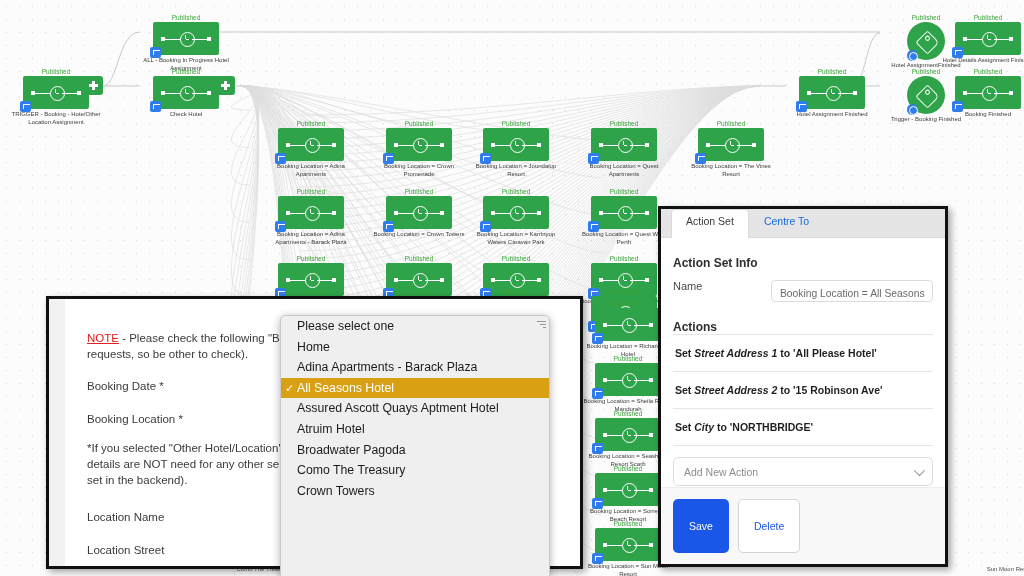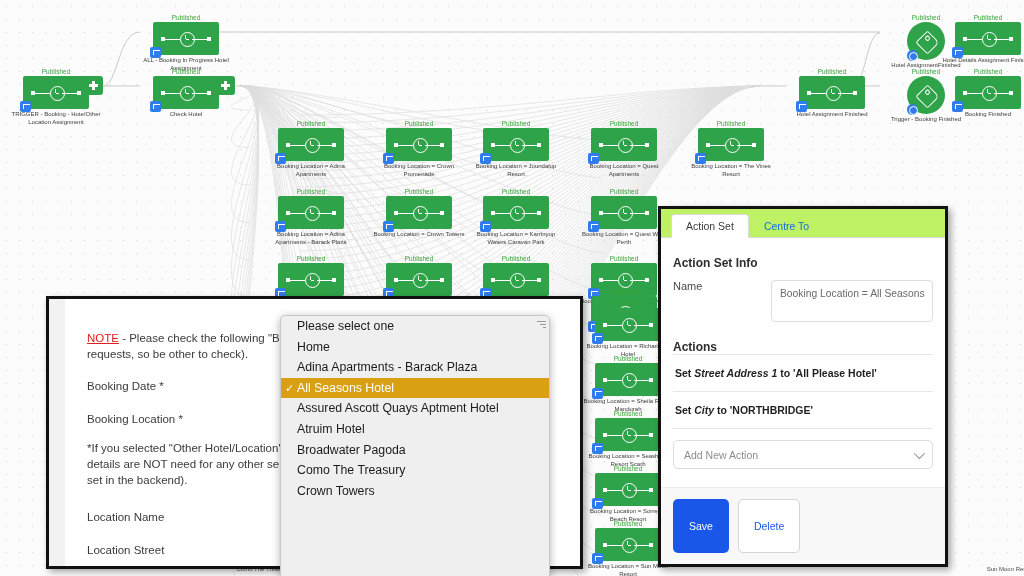--- a/index.html
+++ b/index.html
@@ -103,33 +103,33 @@
   }
   .ddresize i{display:block;height:1px;background:#555;margin:2px 0 0 auto;}
 
   
   #actionwin{
     position:absolute;left:658px;top:206px;width:290px;height:361px;
     background:#fff;border:3px solid #111;box-sizing:border-box;
     box-shadow:3px 3px 7px rgba(0,0,0,.35);overflow:hidden;
     display:flex;flex-direction:column;
   }
-  .tabs{height:28px;border-bottom:1px solid #dadada;display:flex;align-items:flex-end;padding-left:10px;background:#bef264;}
+  .tabs{height:28px;border-bottom:1px solid #dadada;display:flex;padding-left:10px;background:#e5e5e5;}
   .tab{
     font-size:10.5px;padding:5px 14px;border:1px solid transparent;
     border-radius:4px 4px 0 0;color:#4a4a4a;margin-bottom:-1px;
   }
   .tab.active{border-color:#dadada;border-bottom-color:#fff;background:#fff;color:#3a3a3a;}
   .tab.link{color:#1b6be0;}
   .panelbody{flex:1;padding:0 12px;overflow:hidden;position:relative;}
   .h-sec{font-size:12px;font-weight:bold;color:#2e2e2e;margin:18px 0 0 0;}
   .namerow{display:flex;margin-top:10px;}
   .namelabel{font-size:11px;color:#4a4a4a;width:98px;}
   .nameinput{
-    flex:1;height:42px;line-height:25px;border:1px solid #dcdcdc;border-radius:4px;
+    flex:1;height:22px;line-height:25px;border:1px solid #dcdcdc;border-radius:4px;
     padding:0 8px;font-size:10.3px;color:#6a6a6a;overflow:hidden;white-space:nowrap;
     box-sizing:border-box;background:#fff;
   }
   .actrow{
     font-size:10.5px;color:#1f1f1f;font-weight:bold;
     padding:12px 2px;border-bottom:1px solid #e6e6e6;
   }
   .actrow em{font-style:italic;}
   .actrow:first-of-type{border-top:1px solid #e6e6e6;}
   .addsel{
@@ -796,20 +796,21 @@
   </div>
   <div class="panelbody">
     <div class="h-sec">Action Set Info</div>
     <div class="namerow">
       <div class="namelabel">Name</div>
       <div class="nameinput">Booking Location = All Seasons</div>
     </div>
     <div class="h-sec">Actions</div>
     <div id="actlist">
         <div class="actrow"><span>Set </span><em>Street Address 1</em><span> to 'All Please Hotel'</span></div>
+        <div class="actrow"><span>Set </span><em>Street Address 2</em><span> to '15 Robinson Ave'</span></div>
         <div class="actrow"><span>Set </span><em>City</em><span> to 'NORTHBRIDGE'</span></div>
       </div>
     <div class="addsel">
       <span>Add New Action</span>
       <span class="chev"></span>
     </div>
   </div>
   <div class="footer">
     <div class="btn primary">Save</div>
     <div class="btn ghost">Delete</div>

